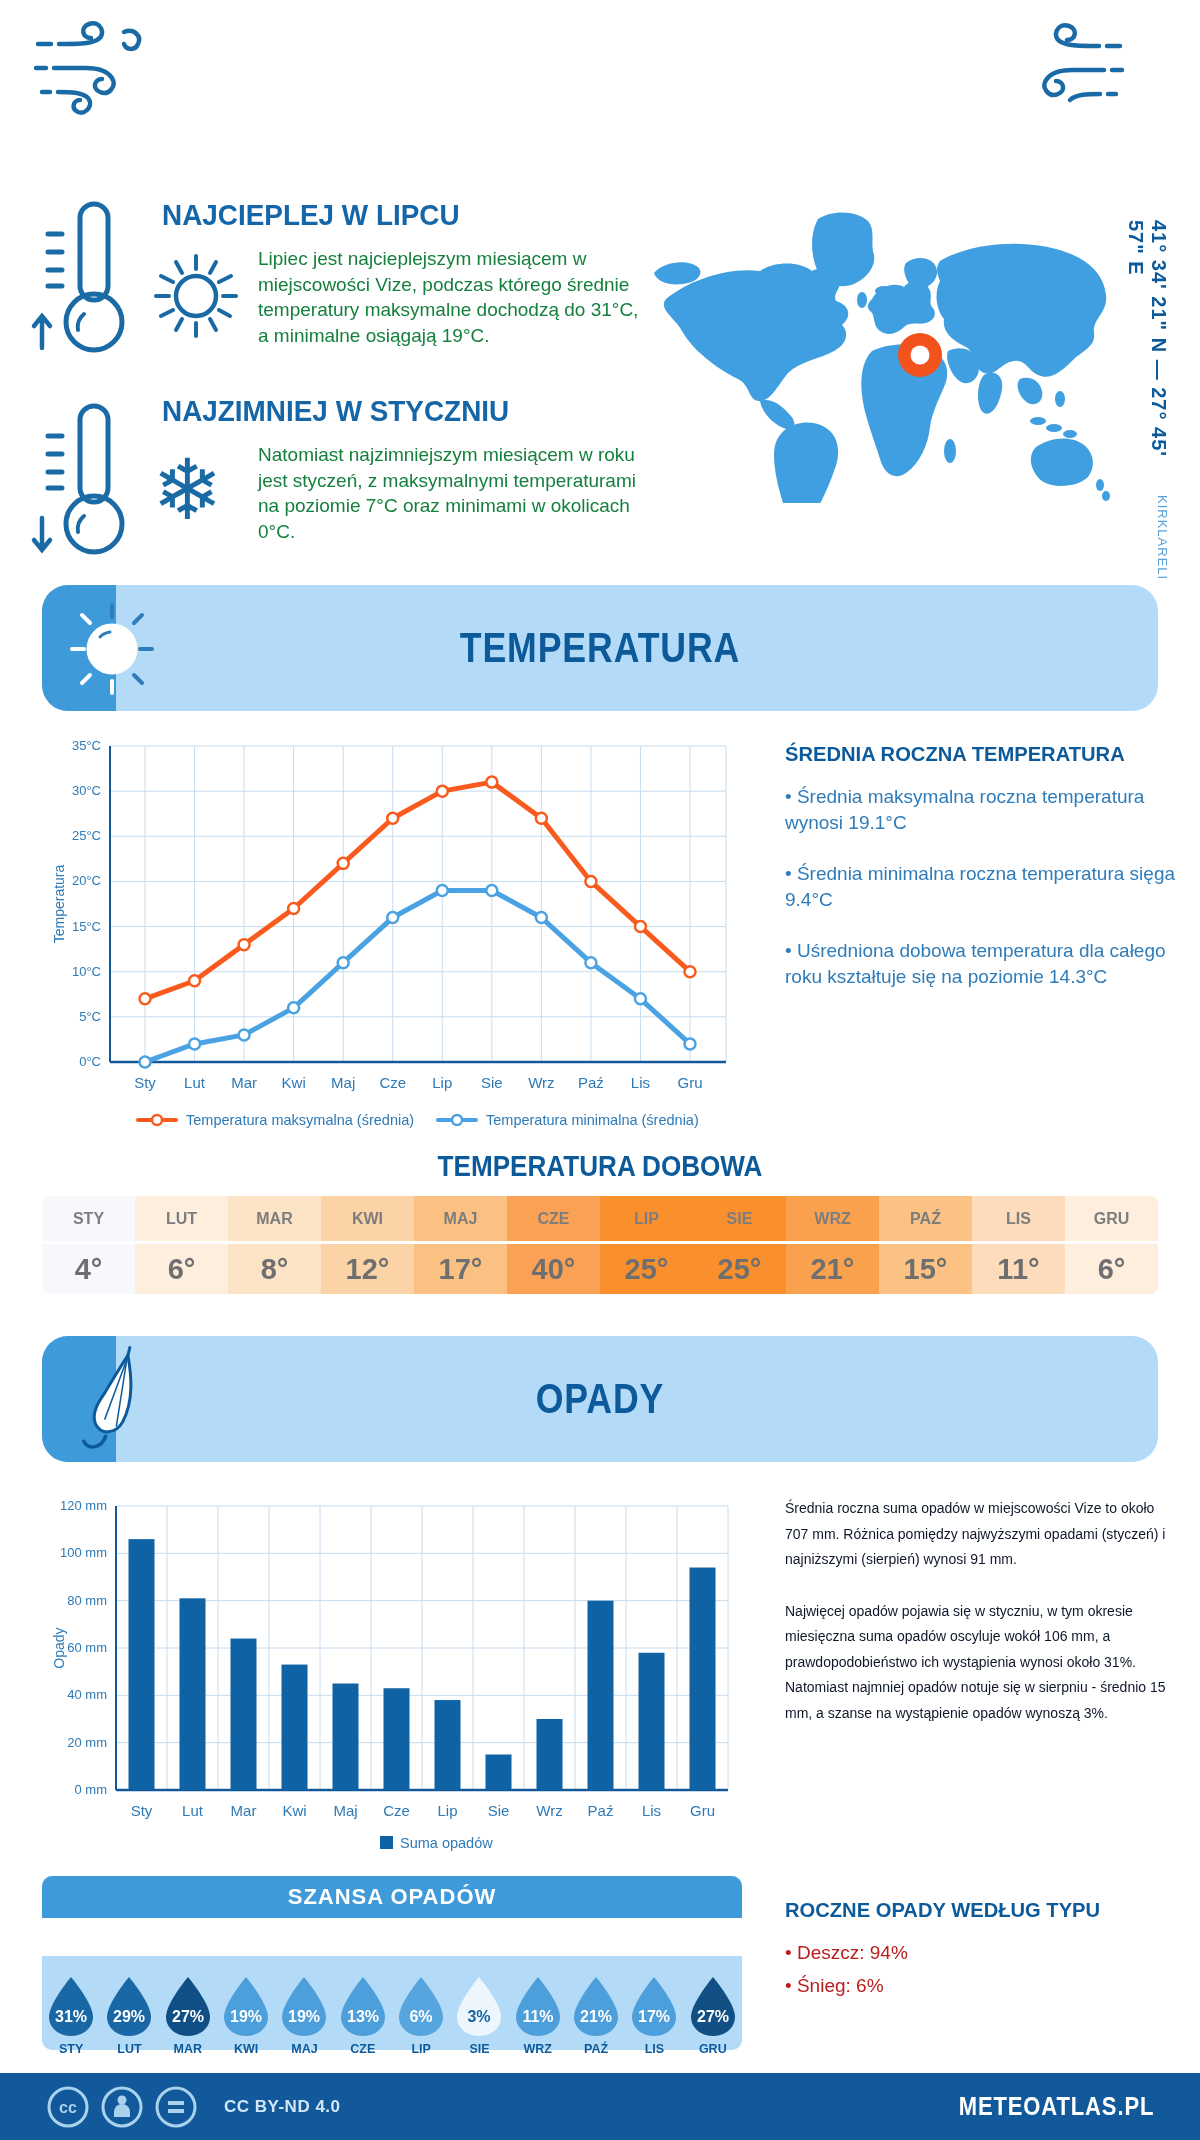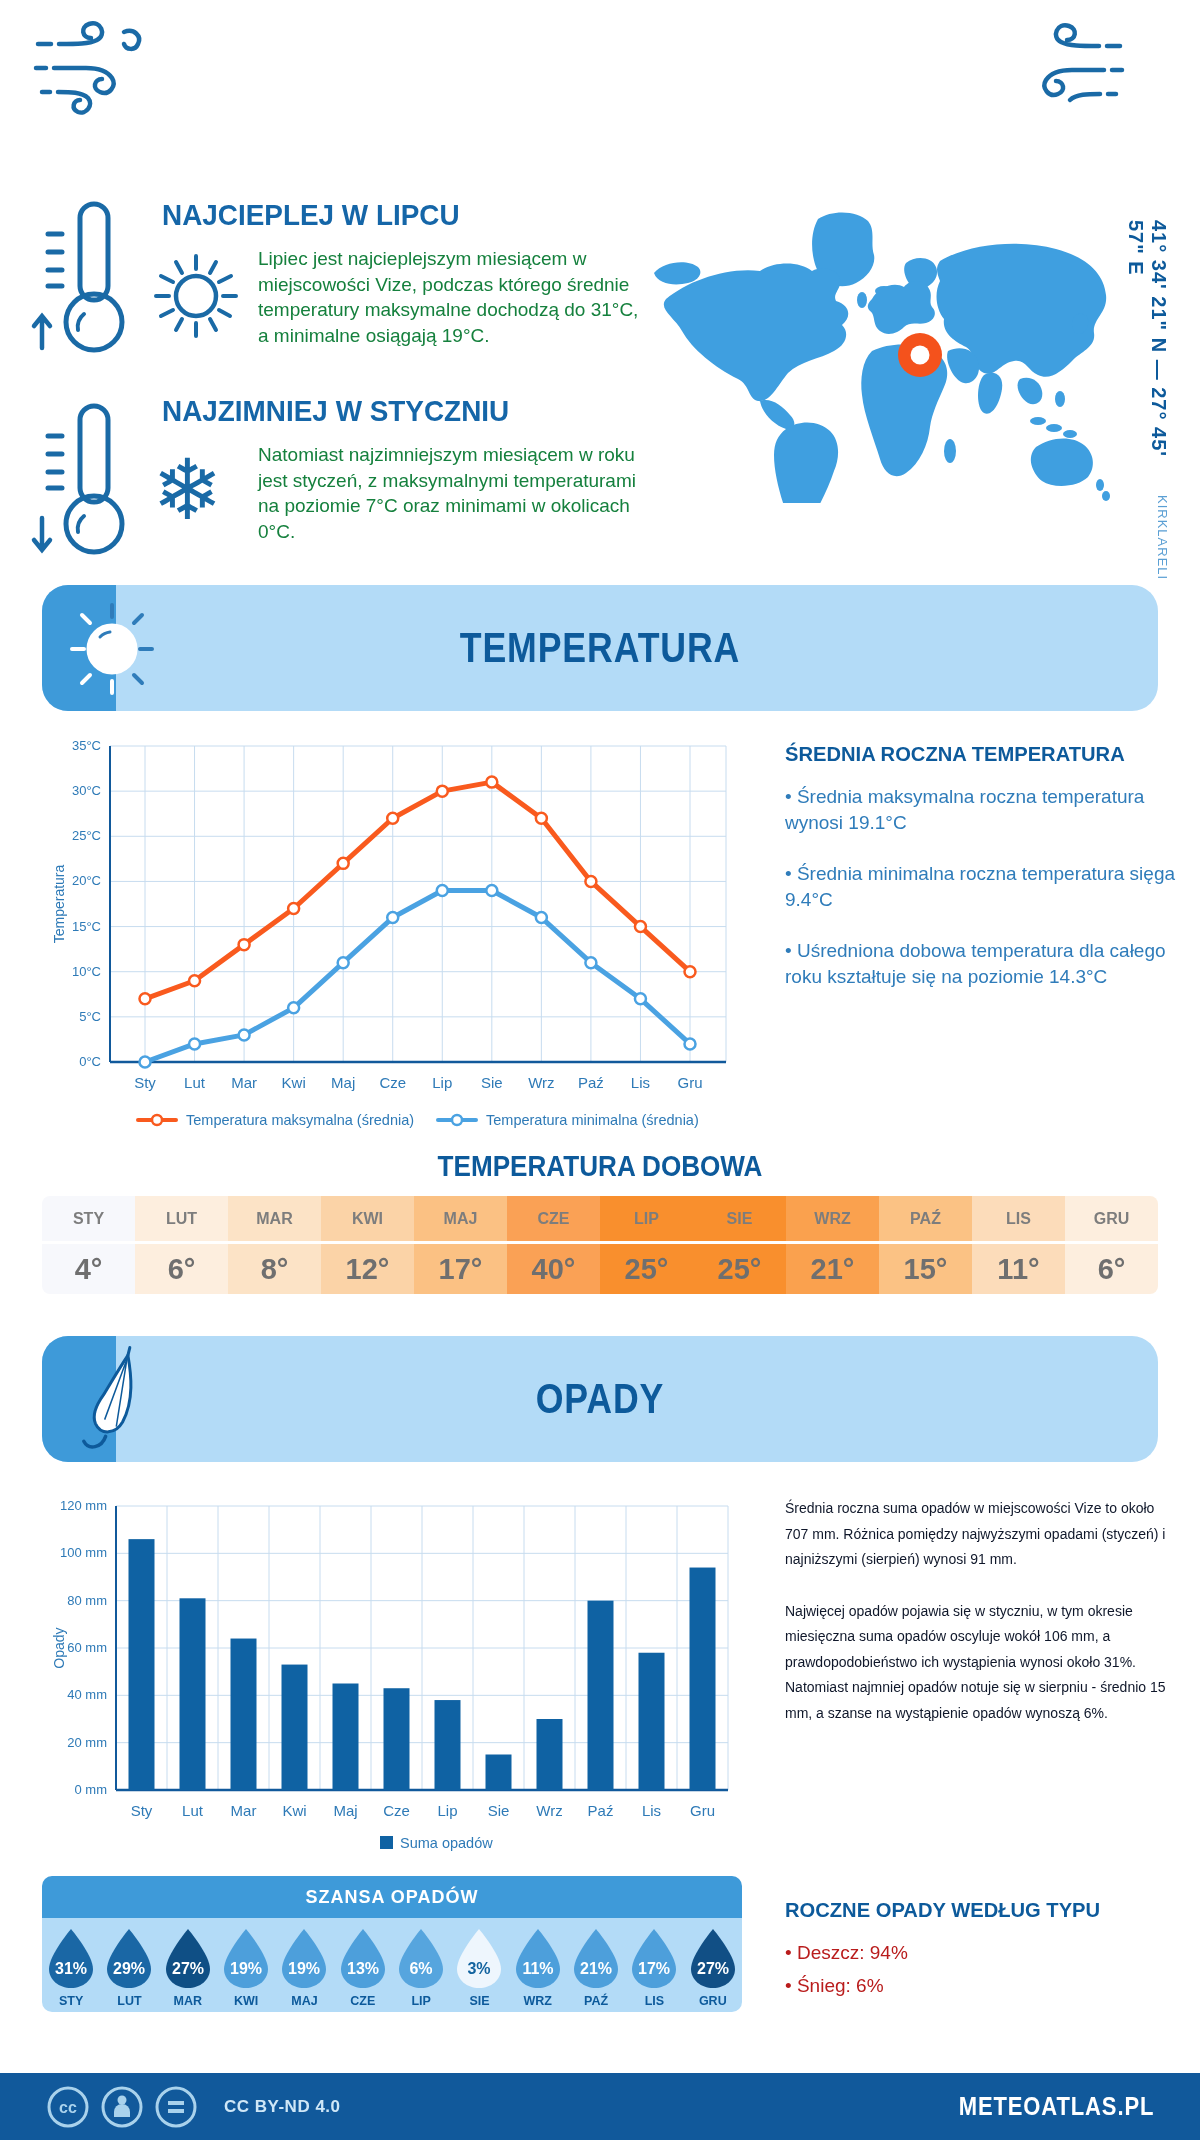--- a/index.html
+++ b/index.html
@@ -39,23 +39,23 @@
   .daily{position:absolute;left:42px;top:1196px;width:1116px;height:98px;display:flex;
        border-radius:8px;overflow:hidden;}
   .daily-col{flex:1;}
   .daily-col .m{height:45px;line-height:45px;text-align:center;font-size:16px;font-weight:bold;
        color:#7d7d7d;border-bottom:3px solid #fff;}
   .daily-col .v{height:50px;line-height:50px;text-align:center;font-size:29px;font-weight:bold;
        color:#6f6f6f;}
   
   .chance{position:absolute;left:42px;top:1876px;width:700px;height:136px;}
   .chance .head{height:42px;line-height:42px;background:#3e9ad9;border-radius:10px 10px 0 0;
-       text-align:center;color:#fff;font-size:18px;font-weight:bold;letter-spacing:1px;}
+       text-align:center;color:#fff;font-size:22px;font-weight:bold;letter-spacing:1px;}
   .chance .body{height:94px;background:#b3dbf7;border-radius:0 0 10px 10px;display:flex;
-       align-items:flex-start;padding-top:9px;box-sizing:border-box;}
+       align-items:flex-start;padding-top:19px;box-sizing:border-box;margin-top:38px;}
   .drop-cell{flex:1;text-align:center;}
   .drop-cell .mon{font-size:12.5px;font-weight:bold;color:#0d5a9b;margin-top:1px;}
   
   .footer{position:absolute;left:0;top:2073px;width:1200px;height:67px;background:#11599b;text-align:center;}
   .cc-label{position:absolute;left:224px;top:0;height:67px;line-height:67px;font-size:17px;
        font-weight:bold;color:#cfe7f7;letter-spacing:.5px;}
   .site{position:absolute;right:46px;top:0;height:67px;line-height:67px;font-size:25px;
        font-weight:bold;color:#fff;letter-spacing:1px;transform:scaleX(.88);transform-origin:right center;}
 </style>
 </head>
@@ -369,21 +369,21 @@
       <rect x="537.5" y="112.66666666666669" width="26" height="189.33333333333331" fill="#0f62a3"></rect>
       <rect x="588.5" y="164.73333333333332" width="26" height="137.26666666666668" fill="#0f62a3"></rect>
       <rect x="639.5" y="79.53333333333333" width="26" height="222.46666666666667" fill="#0f62a3"></rect>
       <text x="14" y="160" font-size="14" fill="#2e7ab7" text-anchor="middle" font-family="Liberation Sans, DejaVu Sans, sans-serif" transform="rotate(-90 14 160)">Opady</text>
       <rect x="330" y="348" width="13" height="13" fill="#0f62a3"></rect>
       <text x="350" y="360" font-size="14.5" fill="#2e7ab7" text-anchor="start" font-family="Liberation Sans, DejaVu Sans, sans-serif">Suma opadów</text>
     </svg>
 
   <div class="abs" style="left:785px;top:1496px;width:392px">
     <p class="col-p">Średnia roczna suma opadów w miejscowości Vize to około 707 mm. Różnica pomiędzy najwyższymi opadami (styczeń) i najniższymi (sierpień) wynosi 91 mm.</p>
-    <p class="col-p">Najwięcej opadów pojawia się w styczniu, w tym okresie miesięczna suma opadów oscyluje wokół 106 mm, a prawdopodobieństwo ich wystąpienia wynosi około 31%. Natomiast najmniej opadów notuje się w sierpniu - średnio 15 mm, a szanse na wystąpienie opadów wynoszą 6%.</p>
+    <p class="col-p">Najwięcej opadów pojawia się w styczniu, w tym okresie miesięczna suma opadów oscyluje wokół 106 mm, a prawdopodobieństwo ich wystąpienia wynosi około 31%. Natomiast najmniej opadów notuje się w sierpniu - średnio 15 mm, a szanse na wystąpienie opadów wynoszą 3%.</p>
   </div>
 
   <div class="abs" style="left:785px;top:1898px;width:392px">
     <div class="col-h">ROCZNE OPADY WEDŁUG TYPU</div>
     <div class="bullet2">• Deszcz: 94%</div>
     <div class="bullet2">• Śnieg: 6%</div>
   </div>
 
   <div class="chance">
     <div class="head">SZANSA OPADÓW</div>

